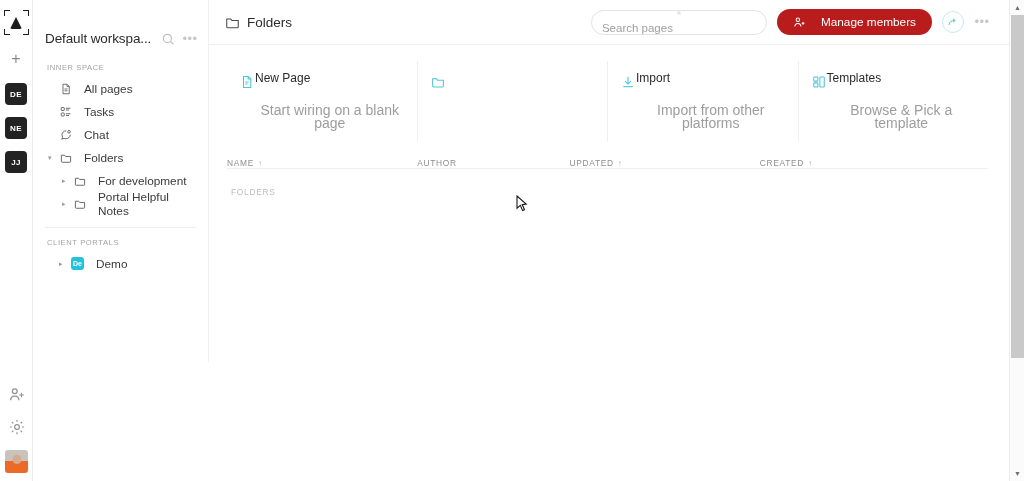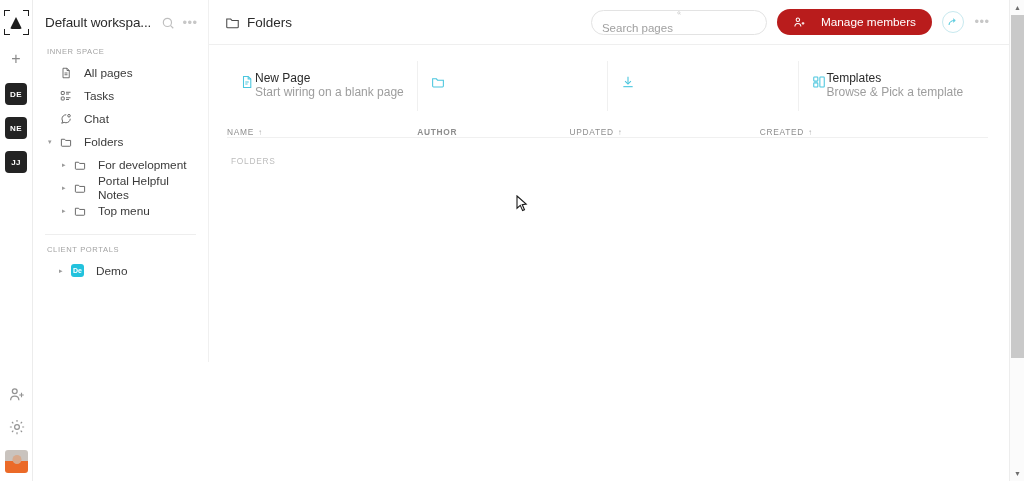--- a/index.html
+++ b/index.html
@@ -57,21 +57,21 @@
   }
   .rail-photo::after {
     content: ""; position: absolute; left: 50%; top: 22%;
     transform: translateX(-50%);
     width: 9px; height: 9px; border-radius: 50%; background: #d8a98c;
   }
 
   
   .sidebar {
     width: 176px; flex: 0 0 176px; height: 362px; background: #ffffff;
-    border-right: 1px solid #f0f0f0; padding: 0 6px;
+    border-right: 1px solid #f0f0f0; padding: 16px 6px;
     position: relative;
   }
   .ws-head { display: flex; align-items: center; height: 45px; padding: 0 4px 0 6px; gap: 6px; }
   .ws-title { font-size: 13.5px; color: #2b2b2b; flex: 1; white-space: nowrap;
     overflow: hidden; text-overflow: ellipsis; letter-spacing: -.1px; }
   .ws-ico { width: 16px; height: 16px; opacity: .55; cursor: pointer; flex: 0 0 auto;
     display:flex; align-items:center; justify-content:center; }
   .dots { font-size: 13px; color: #9a9a9a; letter-spacing: .5px; line-height: 8px; }
   .sec-label { font-size: 7.6px; letter-spacing: .6px; color: #a3a3a3;
     padding: 2px 0 5px 8px; text-transform: uppercase; }
@@ -124,29 +124,29 @@
   
   .cards { display: flex; padding: 16px 36px 0 18px; gap: 0; }
   .card {
     flex: 1; display: flex; gap: 0; padding: 10px 12px 12px 12px;
     border-right: 1px solid #f0f0f0; cursor: pointer; align-items: flex-start;
   }
   .card:last-child { border-right: none; }
   .card-ico { width: 16px; height: 16px; flex: 0 0 16px; margin-top: 3px;
     display: flex; align-items: center; justify-content: center; }
   .card-title { font-size: 12px; color: #2b2b2b; line-height: 15px; }
-  .card-sub { font-size: 12px; color: #9d9d9d; margin-top: 0; line-height: 13px; text-align: center; }
+  .card-sub { font-size: 14px; color: #9d9d9d; margin-top: 18px; line-height: 13px; text-align: center; }
 
   
   .table { margin: 16px 36px 0 18px; }
   .thead { display: flex; font-size: 8.4px; letter-spacing: .7px; color: #8e8e8e;
     border-bottom: 1px solid #f0f0f0; text-transform: uppercase; }
   .th { display: flex; align-items: center; gap: 4px; cursor: pointer; }
   .th-name { flex: 0 0 25%; }
-  .th-author { flex: 0 0 20%; font-weight: bold; }
+  .th-author { flex: 0 0 20%; }
   .th-updated { flex: 0 0 25%; }
   .th-created { flex: 1; }
   .arrow-up { font-size: 8px; color: #b3b3b3; }
   .grp { font-size: 8.4px; letter-spacing: .7px; color: #bdbdbd; padding: 18px 0 0 4px;
     text-transform: uppercase; }
 
   
   .scrollbar {
     position: absolute; right: 0; top: 0; width: 15px; height: 481px;
     background: #fbfbfb; border-left: 1px solid #ededed;
@@ -264,29 +264,20 @@
     <div class="nav-item lvl2">
       <span class="caret sub">▸</span>
       <span class="ni-ico">
         <svg viewBox="0 0 24 24" fill="none" stroke="#5a5a5a" stroke-width="1.8" width="12" height="12">
           <path d="M2.8 6.5h6.4l2 2.4h10V19a1.5 1.5 0 0 1-1.5 1.5H4.3A1.5 1.5 0 0 1 2.8 19z"></path>
         </svg>
       </span>
       <span>Portal Helpful Notes</span>
     </div>
 
-    <div class="nav-item lvl2">
-      <span class="caret sub">▸</span>
-      <span class="ni-ico">
-        <svg viewBox="0 0 24 24" fill="none" stroke="#5a5a5a" stroke-width="1.8" width="12" height="12">
-          <path d="M2.8 6.5h6.4l2 2.4h10V19a1.5 1.5 0 0 1-1.5 1.5H4.3A1.5 1.5 0 0 1 2.8 19z"></path>
-        </svg>
-      </span>
-      <span>Top menu</span>
-    </div>
 
     <div class="divider"></div>
 
     <div class="sec-label" style="padding-top:10px">CLIENT PORTALS</div>
 
     <div class="nav-item lvl2" style="padding-left:32px">
       <span class="caret" style="left:20px">▸</span>
       <span class="ni-ico">
         <span class="badge-de">De</span>
       </span>
@@ -359,20 +350,24 @@
       </div>
 
       <div class="card">
         <span class="card-ico">
           <svg viewBox="0 0 24 24" fill="none" stroke="#4ac6de" stroke-width="1.9" width="14" height="14">
             <path d="M12 3v12"></path>
               <path d="M7 10.5l5 5 5-5"></path>
               <path d="M4 20h16"></path>
           </svg>
         </span>
+        <div>
+          <div class="card-title">Import</div>
+          <div class="card-sub">Import from other platforms</div>
+        </div>
       </div>
 
       <div class="card">
         <span class="card-ico">
           <svg viewBox="0 0 24 24" fill="none" stroke="#4ac6de" stroke-width="1.8" width="14" height="14">
             <rect x="3" y="3.5" width="7" height="7" rx="1"></rect>
               <rect x="3" y="13.5" width="7" height="7" rx="1"></rect>
             <rect x="13.5" y="3.5" width="7.5" height="17" rx="1"></rect>
           </svg>
         </span>

